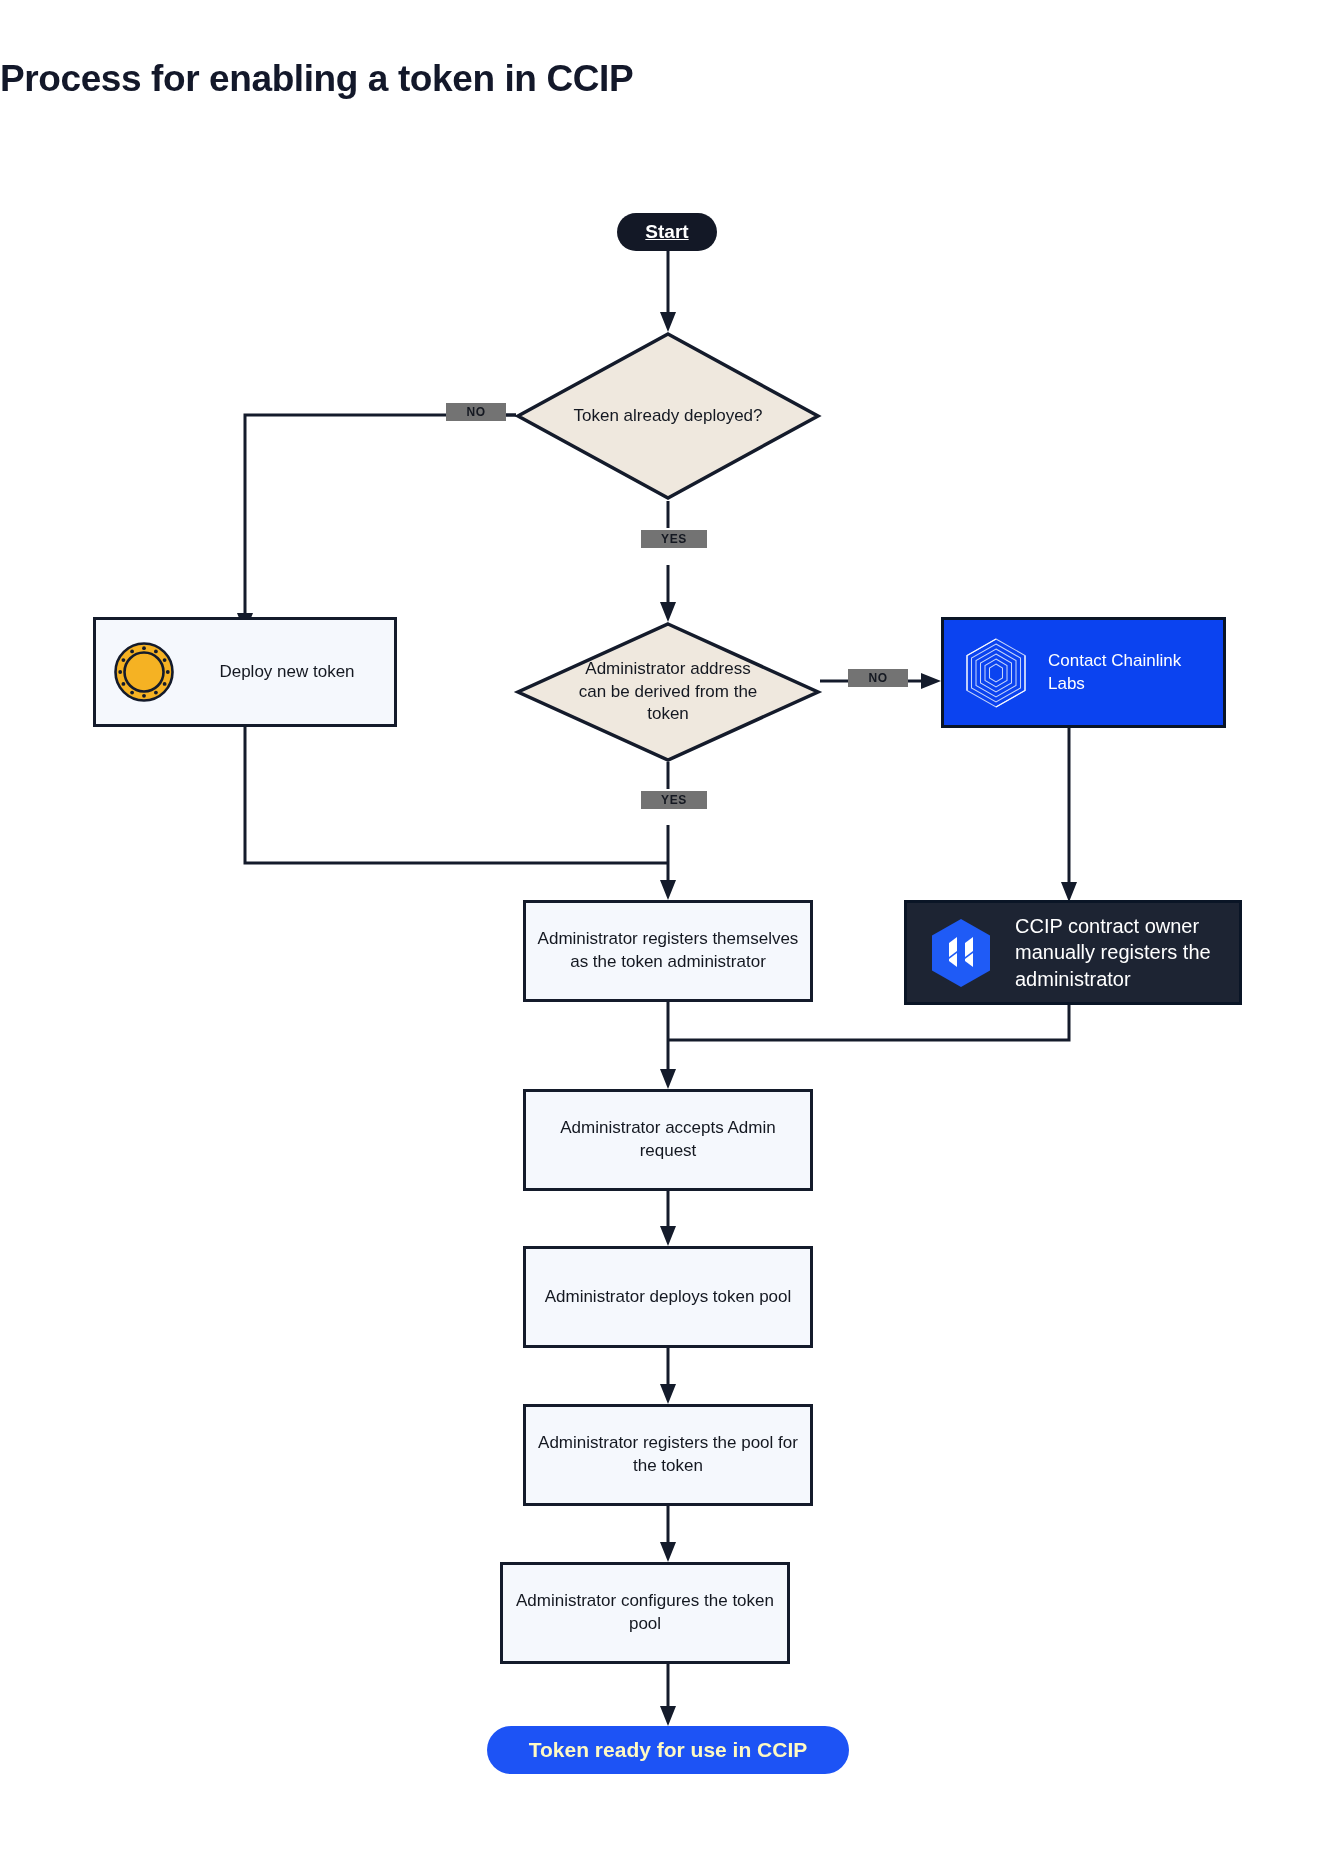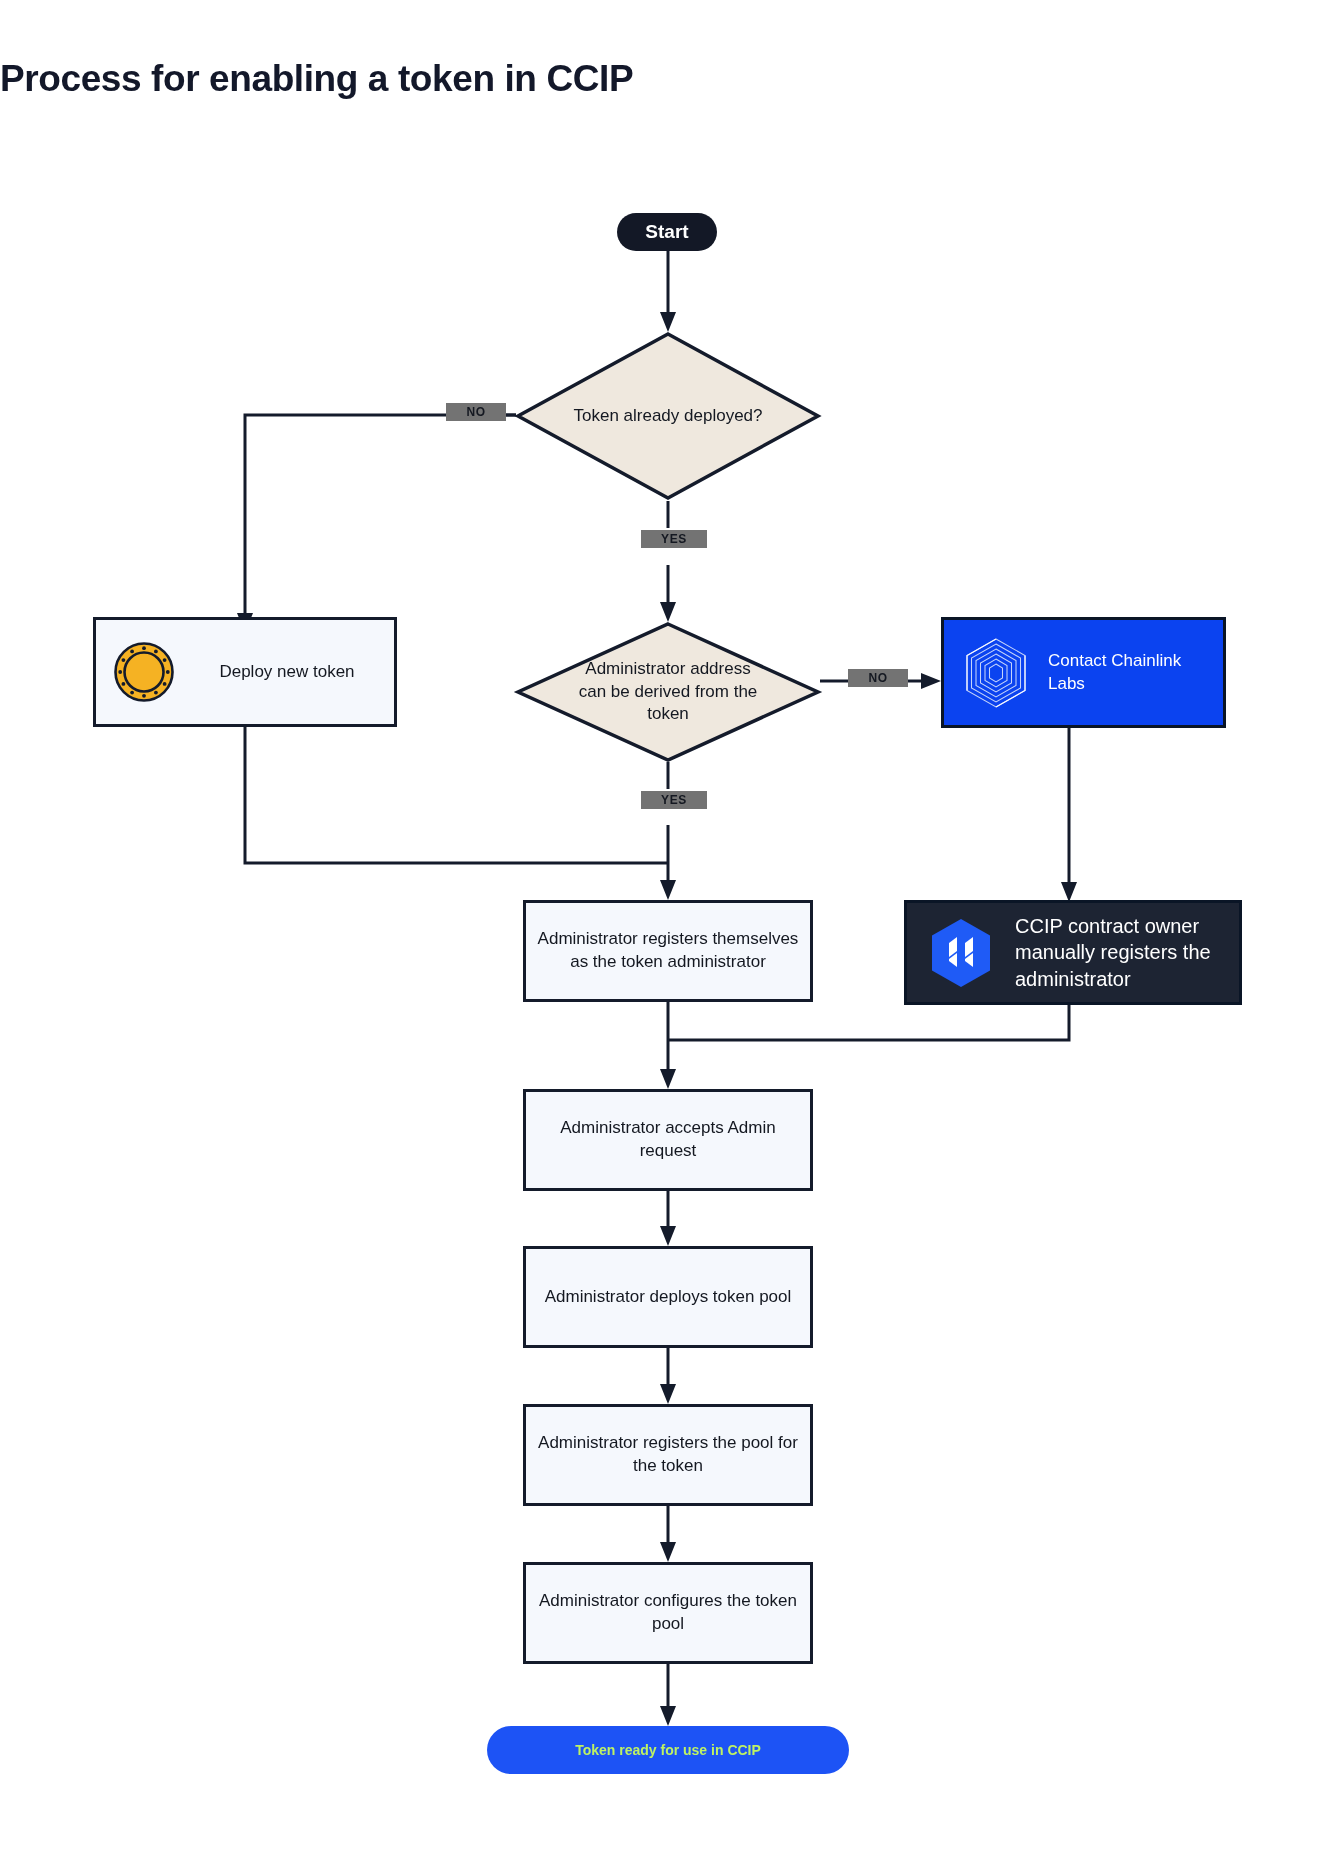--- a/index.html
+++ b/index.html
@@ -26,21 +26,21 @@
 
   
   .pill{
     display:flex;align-items:center;justify-content:center;
     border-radius:999px;
     font-weight:bold;
     line-height:1.15;
     text-align:center;
   }
   .pill-start{background:#131826;color:#ffffff;font-size:19px;}
-  .pill-end{background:#1D53F5;color:#bef264;font-size:14px;}
+  .pill-end{background:#1D53F5;color:#fef9c3;font-size:21px;}
 
   
   .box{
     display:flex;align-items:center;
     border:3px solid #141B2B;
     background:#F5F8FD;
     font-size:17px;line-height:1.33;
     text-align:center;
     box-sizing:border-box;
   }
@@ -120,21 +120,21 @@
     <line x1="668" y1="1348" x2="668" y2="1390"></line>
     <polygon class="arrowhead" points="668,1404 660,1384 676,1384"></polygon>
 
     <line x1="668" y1="1506" x2="668" y2="1548"></line>
     <polygon class="arrowhead" points="668,1562 660,1542 676,1542"></polygon>
 
     <line x1="668" y1="1664" x2="668" y2="1712"></line>
     <polygon class="arrowhead" points="668,1726 660,1706 676,1706"></polygon>
   </svg>
 
-  <div class="node pill pill-start" style="left:617px;top:213px;width:100px;height:38px;">
+  <div class="node pill pill-start" style="left:617px;top:213px;width:100px;height:38px;text-decoration:underline;">
     <span>Start</span>
   </div>
 
   <div class="node diamond" style="left:516px;top:332px;width:304px;height:168px;">
     <svg width="304" height="168" viewBox="0 0 304 168">
       <polygon points="152,2 302,84 152,166 2,84" fill="#EFE8DE" stroke="#141B2B" stroke-width="3.5" stroke-linejoin="miter"></polygon>
     </svg>
     <div class="dtext">Token already deployed?</div>
   </div>
 
@@ -211,21 +211,21 @@
   </div>
 
   <div class="node box" style="left:523px;top:1246px;width:290px;height:102px;">
     <span class="box-text">Administrator deploys token pool</span>
   </div>
 
   <div class="node box" style="left:523px;top:1404px;width:290px;height:102px;">
     <span class="box-text">Administrator registers the pool for the token</span>
   </div>
 
-  <div class="node box" style="left:523px;top:1562px;width:290px;height:102px;">
+  <div class="node box" style="left:500px;top:1562px;width:290px;height:102px;">
     <span class="box-text">Administrator configures the token pool</span>
   </div>
 
   <div class="node pill pill-end" style="left:487px;top:1726px;width:362px;height:48px;">
     <span>Token ready for use in CCIP</span>
   </div>
 
   <div class="elabel" style="left:446px;top:403px;width:48px;">NO</div>
 
   <div class="elabel" style="left:641px;top:530px;width:54px;">YES</div>

